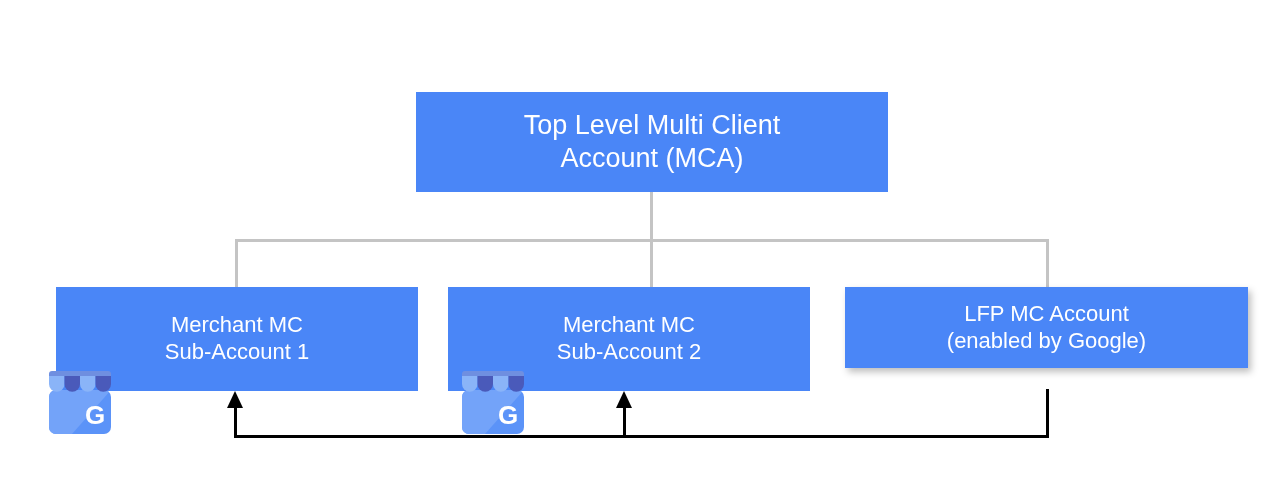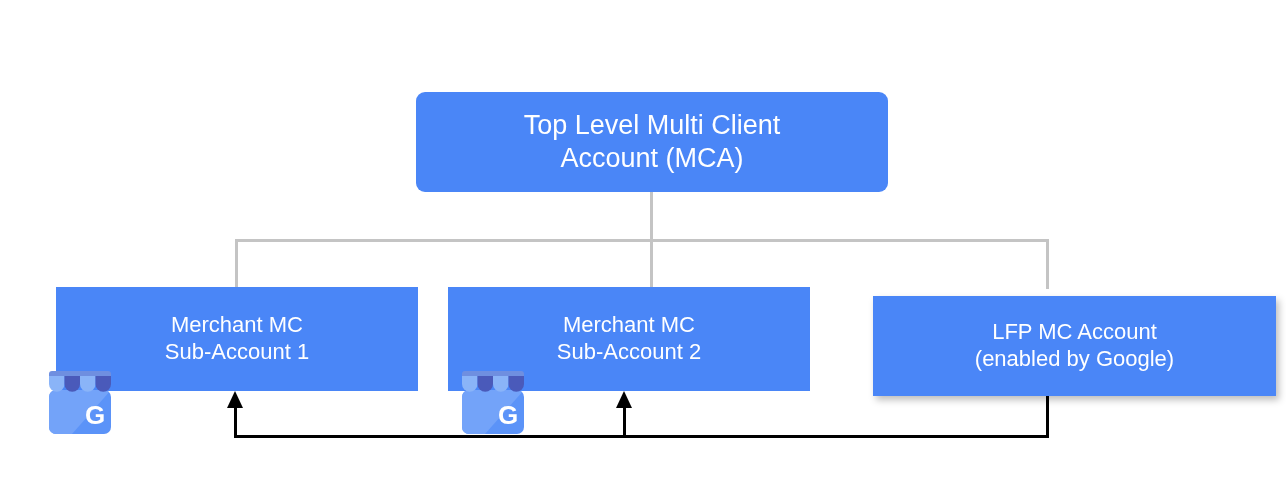--- a/index.html
+++ b/index.html
@@ -37,44 +37,42 @@
     white-space: pre-line;
     padding: 0 8px;
   }
 
   #node-root {
     left: 416px;
     top: 92px;
     width: 472px;
     height: 100px;
     font-size: 27px;
-    border-radius: 9px;
   }
   #node-sub1 {
     left: 56px;
     top: 287px;
     width: 362px;
     height: 104px;
     font-size: 22px;
   }
   #node-sub2 {
     left: 448px;
     top: 287px;
     width: 362px;
     height: 104px;
     font-size: 22px;
   }
   #node-lfp {
     left: 845px;
-    top: 296px;
+    top: 287px;
     width: 403px;
-    height: 100px;
+    height: 81px;
     font-size: 22px;
     box-shadow: 3px 4px 7px rgba(0,0,0,0.26);
-    margin-left: 28px;
   }
 
   
   .gline {
     position: absolute;
     background: #c4c4c4;
     z-index: 1;
   }
   #gl-root-down { left: 650px; top: 190px; width: 3px;  height: 52px; }
   #gl-horiz     { left: 235px; top: 239px; width: 814px; height: 3px; }

